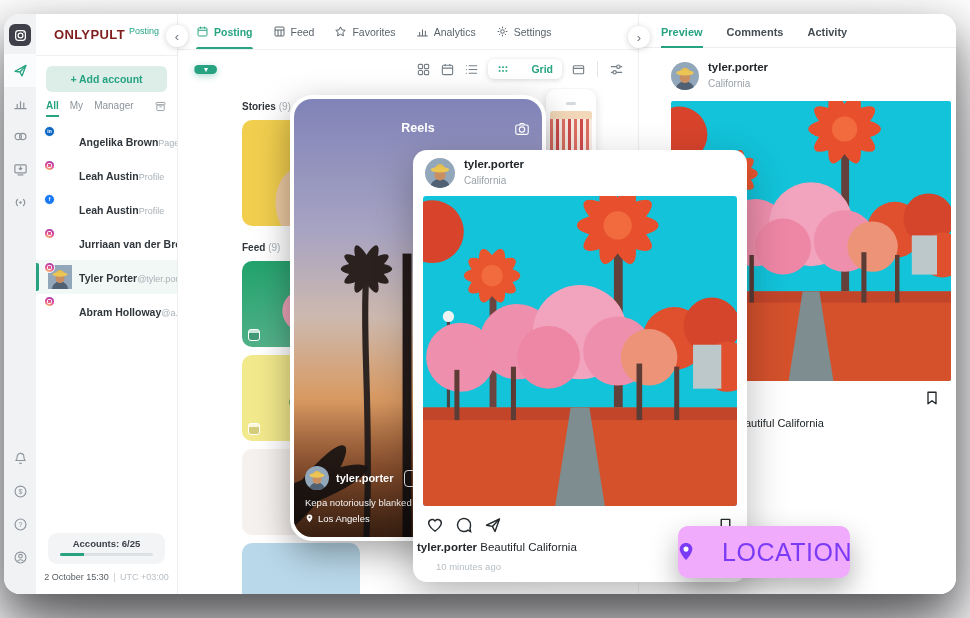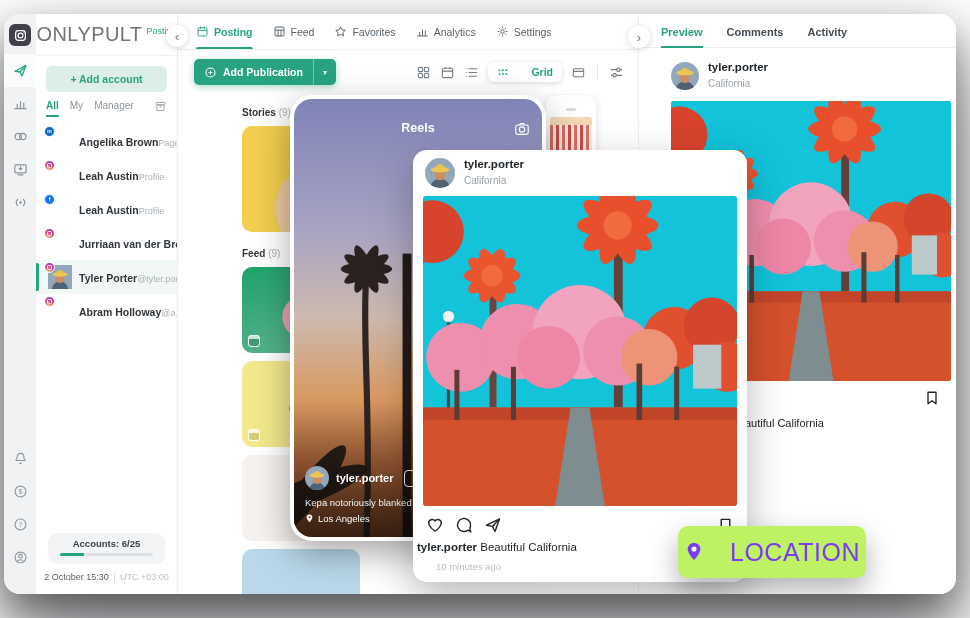--- a/index.html
+++ b/index.html
@@ -13,21 +13,21 @@
   
   .rail{width:32px;background:#f1f2f4;display:flex;flex-direction:column;align-items:center;padding:10px 0 20px;flex:none}
   .logo-badge{width:22px;height:22px;border-radius:6px;background:#3f3f49;display:flex;align-items:center;justify-content:center;margin-bottom:8px;flex:none}
   .rail-item{width:32px;height:33px;display:flex;align-items:center;justify-content:center;color:#8d949b;flex:none}
   .rail-item.active{background:#fafbfc;color:#27a381}
   .rail-spacer{flex:1}
 
   
   .accounts{width:142px;background:#fff;border-right:1px solid #ecedef;display:flex;flex-direction:column;position:relative;flex:none}
   .acc-head{height:42px;display:flex;align-items:center;justify-content:center;gap:4px;border-bottom:1px solid #eef0f1;flex:none}
-  .brand{color:#737373;font-weight:400;font-size:20px;letter-spacing:.4px}
+  .brand{color:#7f1d1d;font-weight:700;font-size:13px;letter-spacing:.4px}
   .brand-suffix{color:#27a381;font-size:9px;align-self:flex-start;margin-top:12px}
   .round-btn{position:absolute;width:22px;height:22px;border-radius:50%;background:#fff;box-shadow:0 1px 6px rgba(0,0,0,.18);
              display:flex;align-items:center;justify-content:center;color:#6a727a;font-size:13px;z-index:4;line-height:1}
   .collapse-btn{right:-11px;top:11px}
   .add-account{margin:10px 10px 8px;height:26px;border-radius:6px;background:#ddeee8;color:#27a381;font-size:10.5px;font-weight:700;
                display:flex;align-items:center;justify-content:center;flex:none;cursor:pointer}
   .acc-tabs{display:flex;align-items:flex-start;padding:0 10px;gap:11px;font-size:10px;color:#8c949b;height:20px;flex:none}
   .acc-tab{padding-bottom:4px}
   .acc-tab.active{color:#27a381;font-weight:700;border-bottom:2px solid #27a381}
   .acc-tabs .ic{margin-left:auto;color:#9aa1a8}
@@ -132,21 +132,21 @@
   .post-card{position:absolute;left:409px;top:136px;width:334px;height:432px;background:#fff;border-radius:14px;
              box-shadow:0 14px 40px rgba(0,0,0,.28);z-index:6;display:flex;flex-direction:column}
   .pc-head{display:flex;align-items:center;gap:9px;padding:8px 12px}
   .pc-photo{margin:0 10px;height:310px;border-radius:3px;overflow:hidden;flex:none}
   .pc-actions{display:flex;align-items:center;gap:11px;padding:10px 13px 3px;color:#23282c}
   .pc-actions .right{margin-left:auto}
   .pc-caption{padding:4px 4px 0;font-size:11.5px;color:#22272b}
   .pc-time{padding:8px 23px;font-size:9.5px;color:#b7bec4}
 
   
-  .location-btn{position:absolute;left:674px;top:512px;width:188px;height:52px;background:#bef264;border-radius:10px;
+  .location-btn{position:absolute;left:674px;top:512px;width:172px;height:52px;background:#f0abfc;border-radius:10px;
                 box-shadow:0 12px 28px rgba(0,0,0,.3);display:flex;align-items:center;justify-content:center;gap:26px;z-index:8;cursor:pointer}
   .location-label{font-size:25px;color:#7b3bf4;letter-spacing:.5px}
 </style>
 </head>
 <body>
 
 <svg width="0" height="0" style="position:absolute">
   <defs>
     <linearGradient id="gSky" x1="0" y1="0" x2="0" y2="1">
       <stop offset="0" stop-color="#8083b8"></stop>
@@ -418,29 +418,20 @@
                 <circle cx="8" cy="8" r="2.2"></circle>
                 <path d="M8 2 v2 M8 12 v2 M2 8 h2 M12 8 h2 M3.8 3.8 l1.4 1.4 M10.8 10.8 l1.4 1.4 M12.2 3.8 l-1.4 1.4 M5.2 10.8 l-1.4 1.4"></path>
               </svg>
             </span>
           <span>Settings</span>
         </span>
       </nav>
 
       <div class="toolbar">
         <div class="add-pub">
-          <span class="add-pub-main">
-            <span class="ic">
-                <svg width="13" height="13" viewBox="0 0 16 16" fill="none" stroke="#fff" stroke-width="1.3">
-                  <circle cx="8" cy="8" r="5.6"></circle>
-                  <path d="M8 5.5 v5 M5.5 8 h5"></path>
-                </svg>
-              </span>
-            <span>Add Publication</span>
-          </span>
           <span class="add-pub-split"></span>
           <span class="add-pub-caret">
               <span>▾</span>
             </span>
         </div>
         <div class="view-controls">
           <span class="ic">
               <svg width="15" height="15" viewBox="0 0 16 16" fill="none" stroke="currentColor" stroke-width="1.2">
                 <rect x="2.5" y="2.5" width="4.5" height="4.5" rx="1"></rect>
                 <rect x="9" y="2.5" width="4.5" height="4.5" rx="1"></rect>

